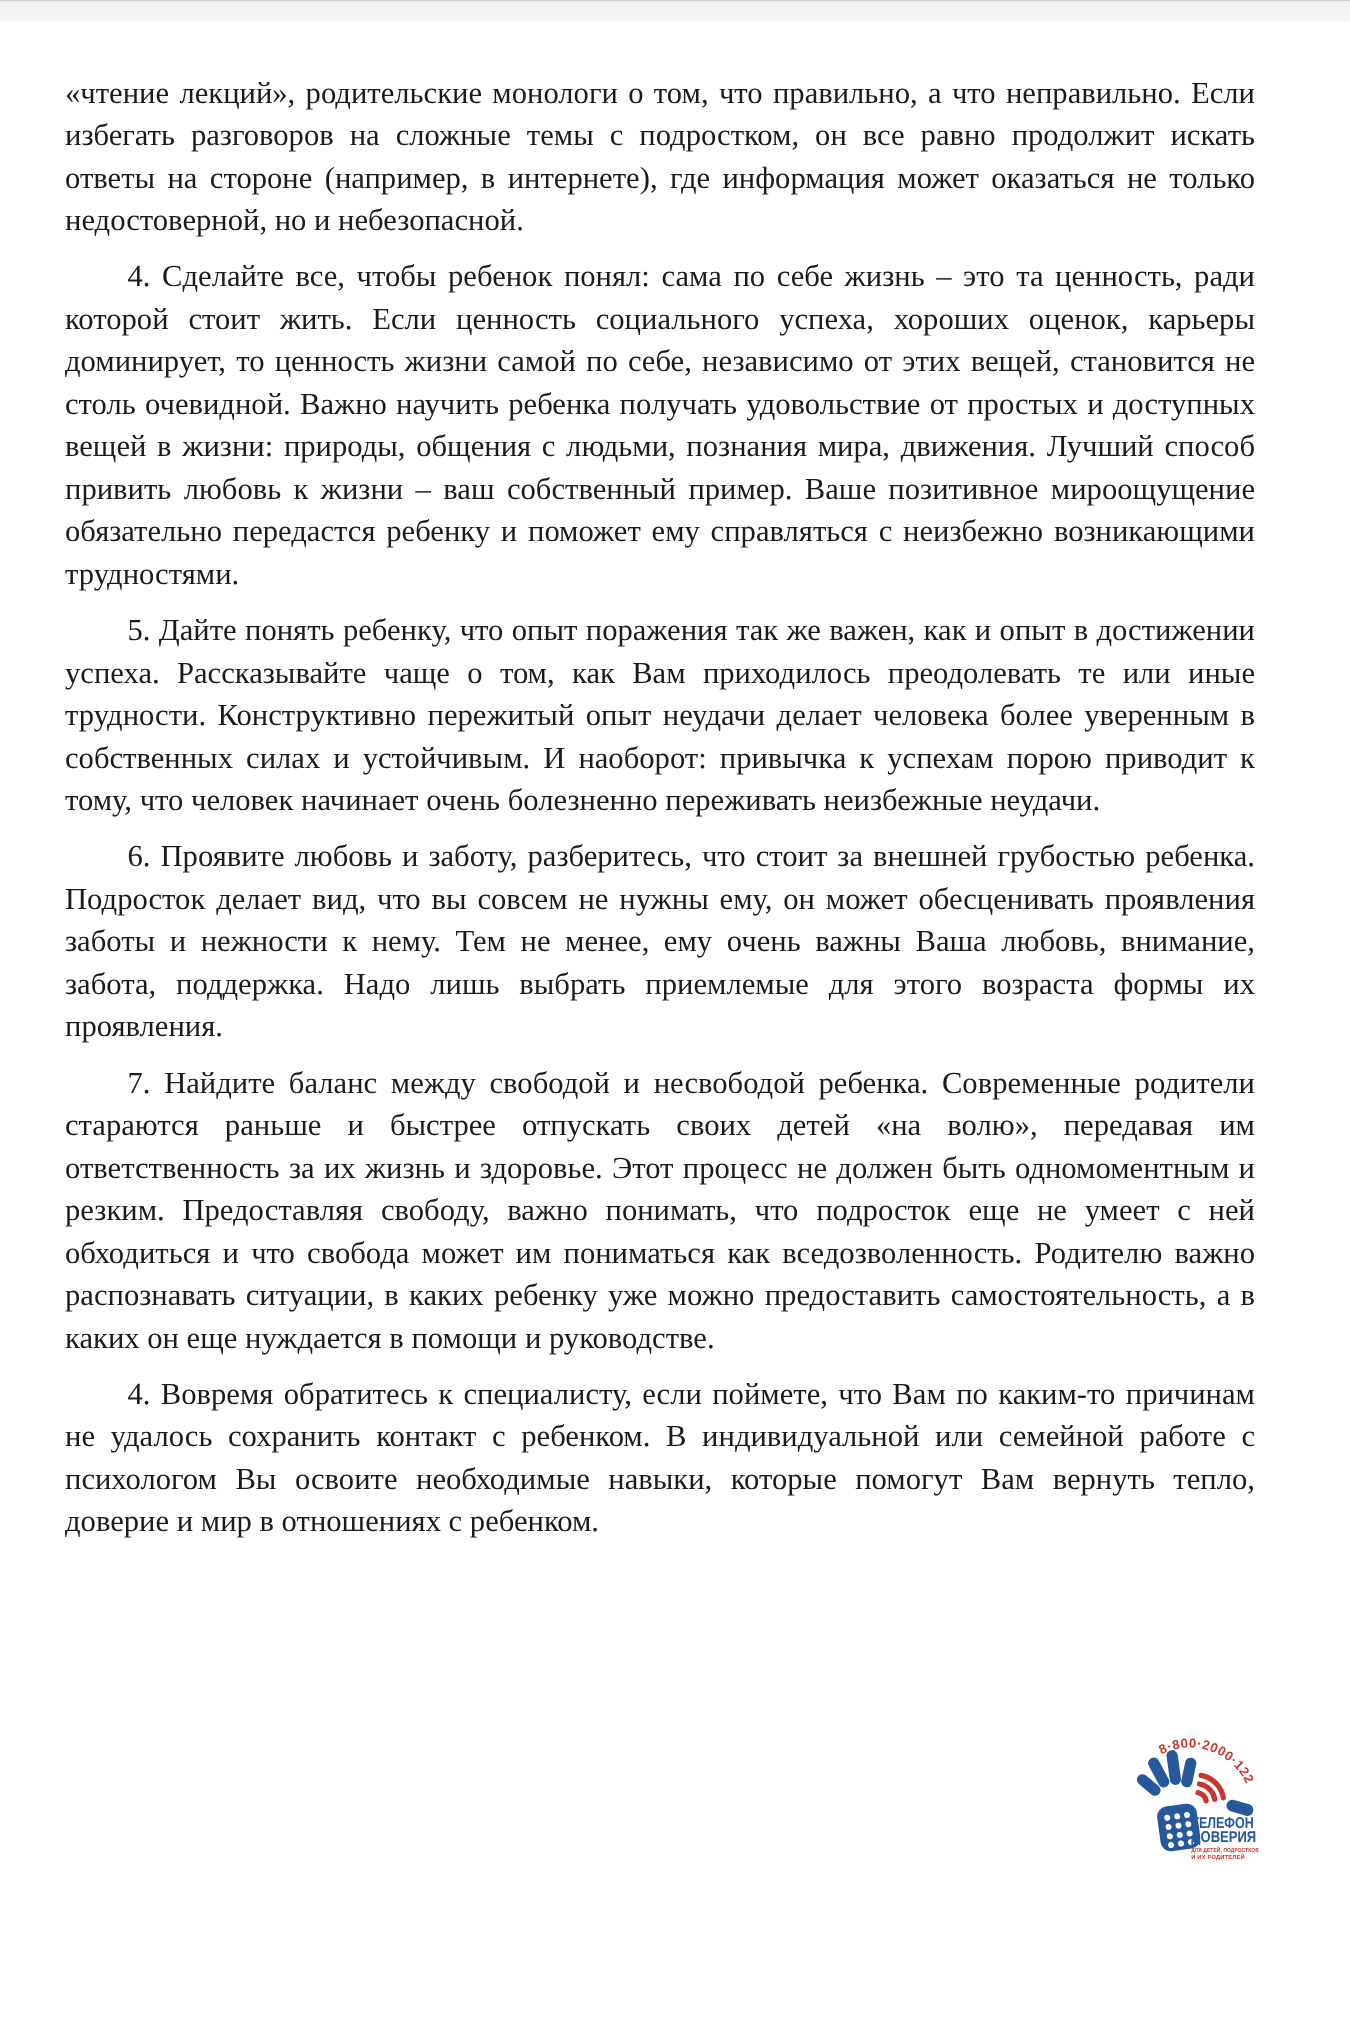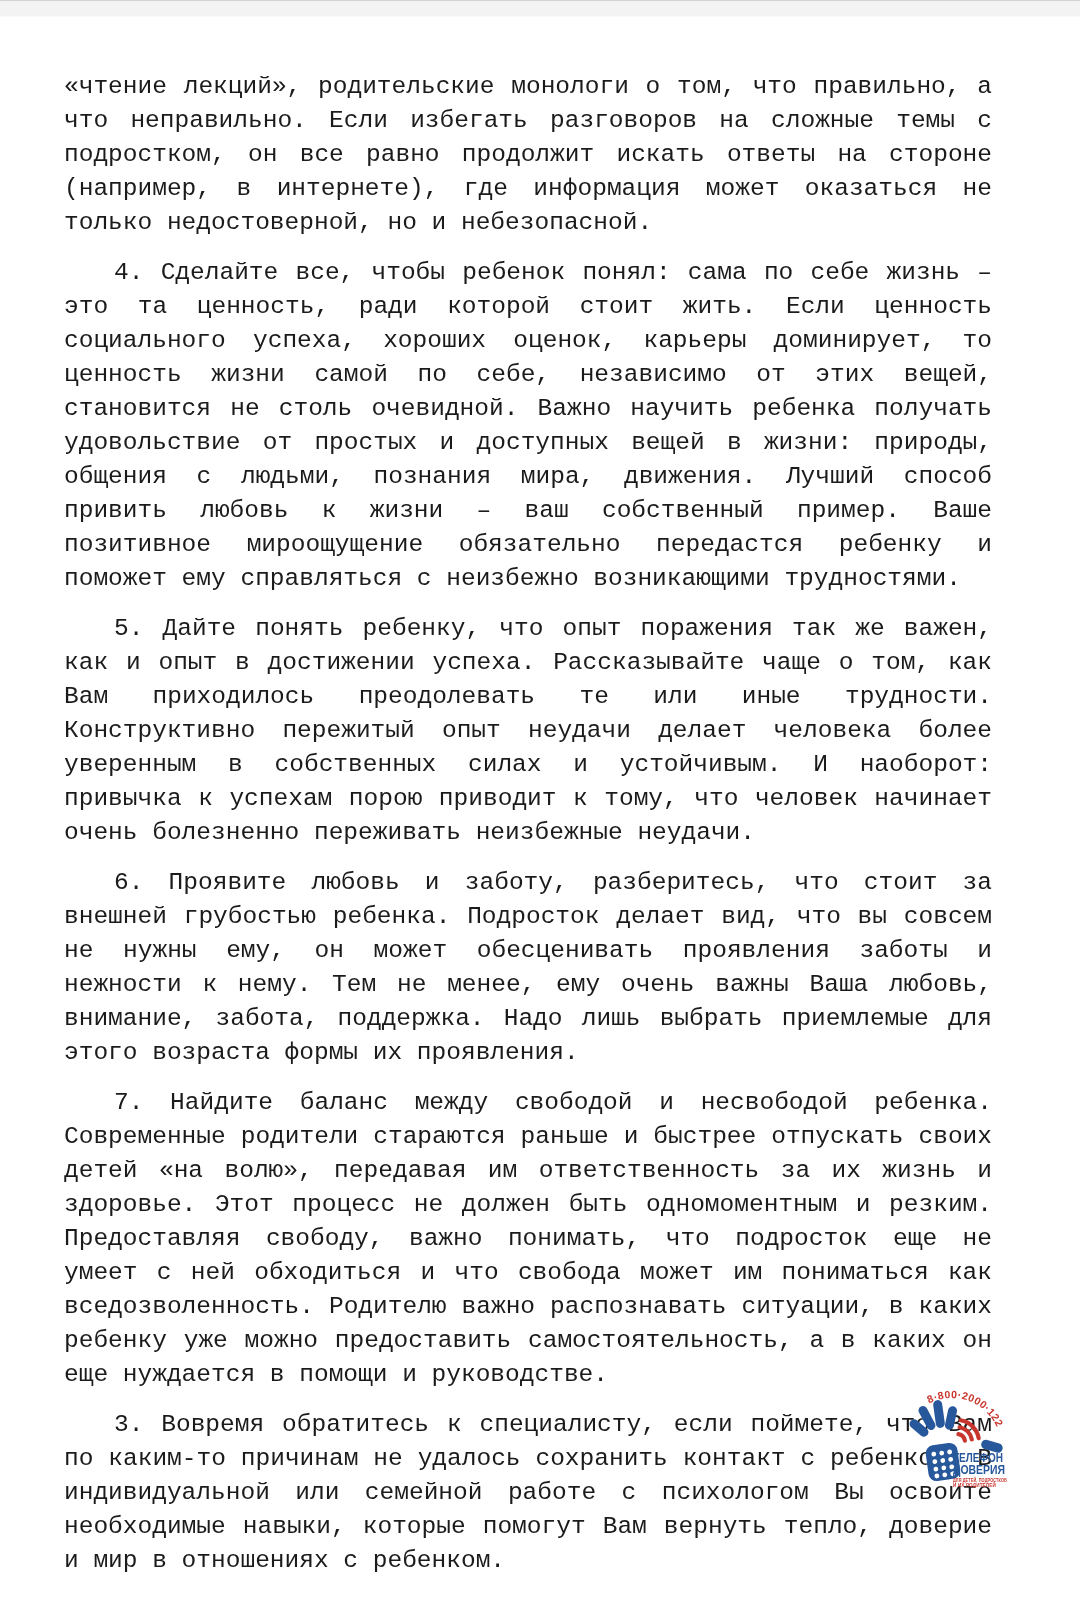--- a/index.html
+++ b/index.html
@@ -25,22 +25,21 @@
   .content {
     position: absolute;
     top: 17px; left: 0; right: 0;
     padding: 37px 72px 0 48px;
     font-size: 24.5px;
     line-height: 34px;
     color: #1b1b1b;
     text-align: justify;
   }
   .para {
-    margin: 16px;
-    font-family: Liberation Mono, monospace;
+    margin: 4px;
   }
   .para + .para {
     margin-top: 11px;
   }
   .para.indent {
     text-indent: 50px;
   }
   .logo {
     position: absolute;
     left: 895px;
@@ -71,21 +70,21 @@
 <body>
 
 <div class="top-strip"></div>
 
 <div class="content">
   <p class="para">«чтение лекций», родительские монологи о том, что правильно, а что неправильно. Если избегать разговоров на сложные темы с подростком, он все равно продолжит искать ответы на стороне (например, в интернете), где информация может оказаться не только недостоверной, но и небезопасной.</p>
   <p class="para indent">4. Сделайте все, чтобы ребенок понял: сама по себе жизнь – это та ценность, ради которой стоит жить. Если ценность социального успеха, хороших оценок, карьеры доминирует, то ценность жизни самой по себе, независимо от этих вещей, становится не столь очевидной. Важно научить ребенка получать удовольствие от простых и доступных вещей в жизни: природы, общения с людьми, познания мира, движения. Лучший способ привить любовь к жизни – ваш собственный пример. Ваше позитивное мироощущение обязательно передастся ребенку и поможет ему справляться с неизбежно возникающими трудностями.</p>
   <p class="para indent">5. Дайте понять ребенку, что опыт поражения так же важен, как и опыт в достижении успеха. Рассказывайте чаще о том, как Вам приходилось преодолевать те или иные трудности. Конструктивно пережитый опыт неудачи делает человека более уверенным в собственных силах и устойчивым. И наоборот: привычка к успехам порою приводит к тому, что человек начинает очень болезненно переживать неизбежные неудачи.</p>
   <p class="para indent">6. Проявите любовь и заботу, разберитесь, что стоит за внешней грубостью ребенка. Подросток делает вид, что вы совсем не нужны ему, он может обесценивать проявления заботы и нежности к нему. Тем не менее, ему очень важны Ваша любовь, внимание, забота, поддержка. Надо лишь выбрать приемлемые для этого возраста формы их проявления.</p>
   <p class="para indent">7. Найдите баланс между свободой и несвободой ребенка. Современные родители стараются раньше и быстрее отпускать своих детей «на волю», передавая им ответственность за их жизнь и здоровье. Этот процесс не должен быть одномоментным и резким. Предоставляя свободу, важно понимать, что подросток еще не умеет с ней обходиться и что свобода может им пониматься как вседозволенность. Родителю важно распознавать ситуации, в каких ребенку уже можно предоставить самостоятельность, а в каких он еще нуждается в помощи и руководстве.</p>
-  <p class="para indent">3. Вовремя обратитесь к специалисту, если поймете, что Вам по каким-то причинам не удалось сохранить контакт с ребенком. В индивидуальной или семейной работе с психологом Вы освоите необходимые навыки, которые помогут Вам вернуть тепло, доверие и мир в отношениях с ребенком.</p>
+  <p class="para indent">4. Вовремя обратитесь к специалисту, если поймете, что Вам по каким-то причинам не удалось сохранить контакт с ребенком. В индивидуальной или семейной работе с психологом Вы освоите необходимые навыки, которые помогут Вам вернуть тепло, доверие и мир в отношениях с ребенком.</p>
 </div>
 
 <div class="logo">
   <svg viewBox="0 0 125 110" xmlns="http://www.w3.org/2000/svg">
     <defs>
       <path id="arcPath" d="M 32.5 14.6 A 49 49 0 0 1 105.9 53.6" fill="none"></path>
     </defs>
 
     <text class="arc-text" fill="#C8362E">
       <textPath href="#arcPath" startOffset="2">8·800·2000·122</textPath>

